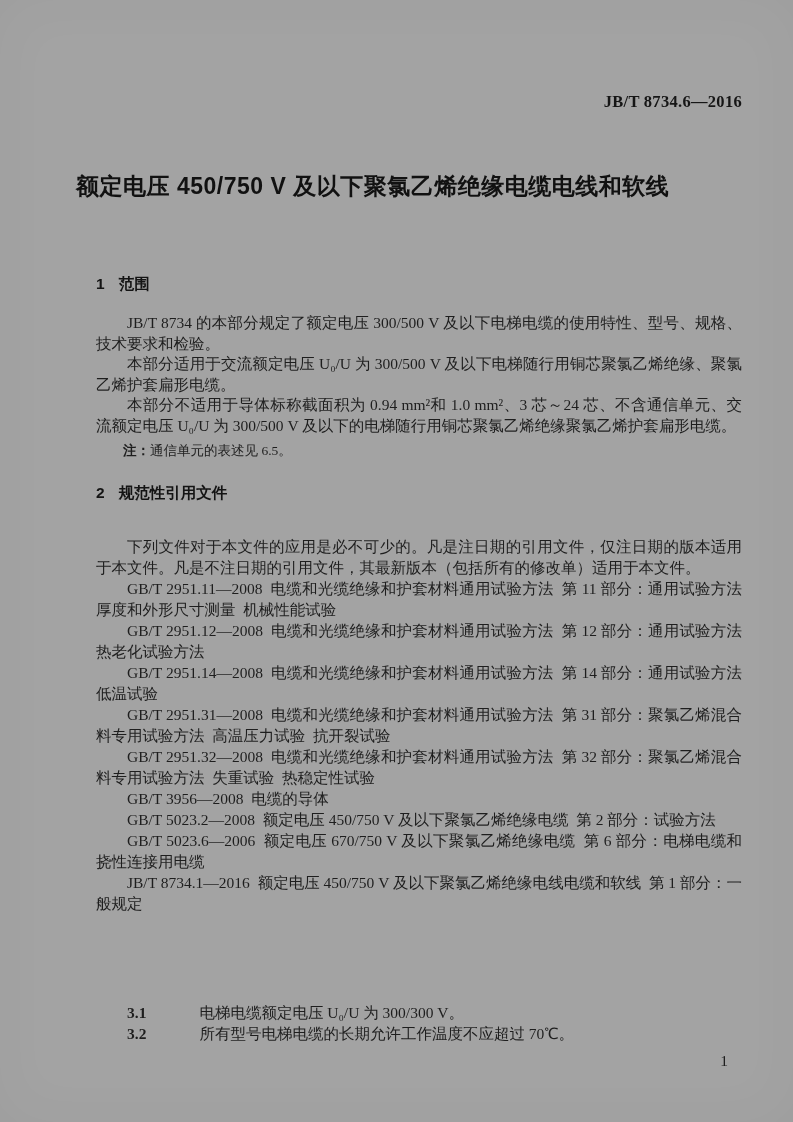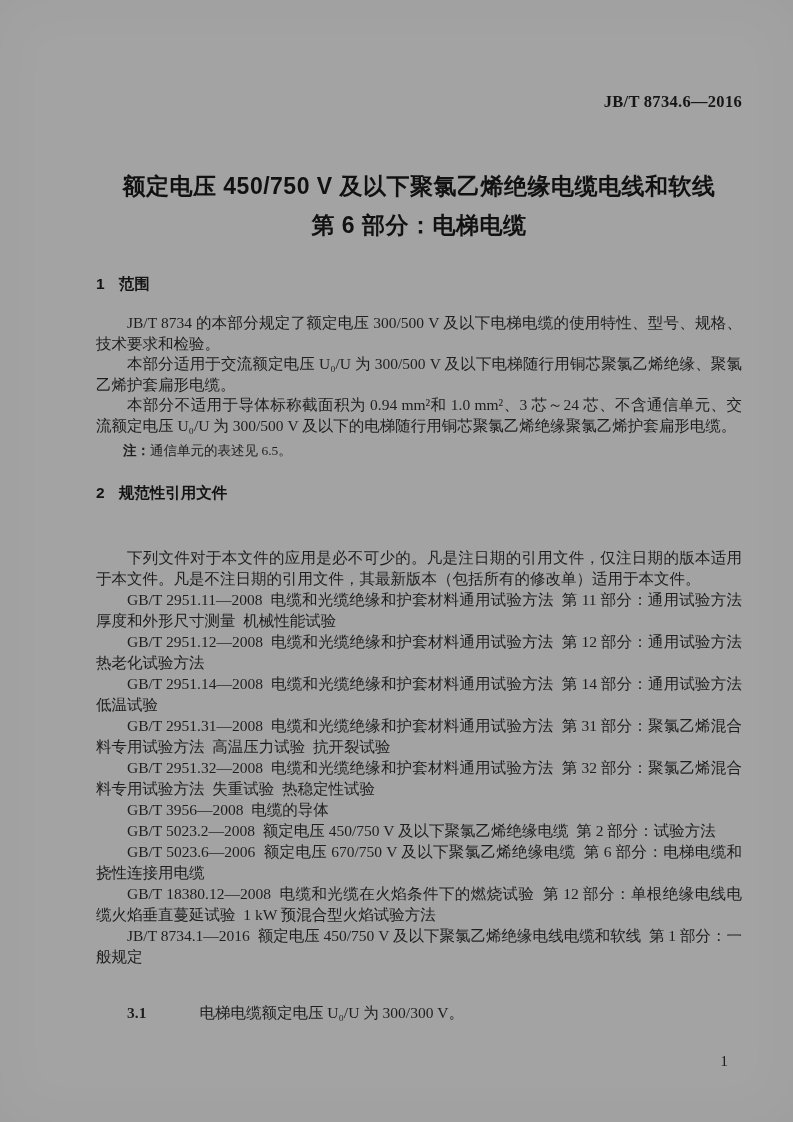--- a/index.html
+++ b/index.html
@@ -18,21 +18,20 @@
   }
   .doc-header {
     position: absolute; top: 92px; left: 96px; width: 646px;
     text-align: right;
     font-family: "Liberation Serif", serif;
     font-weight: bold; font-size: 16.5px; letter-spacing: 0.3px;
     color: #161616;
   }
   .doc-title {
     position: absolute; top: 167px; left: 76px; width: 686px;
-    text-align: center;
     font-family: "Liberation Sans", sans-serif;
     font-weight: bold; font-size: 23px; line-height: 39px;
     color: #111;
     letter-spacing: 0.5px;
   }
   .sec-heading {
     position: absolute; left: 96px; width: 646px;
     font-family: "Liberation Sans", sans-serif;
     font-weight: bold; font-size: 15.5px; line-height: 19px;
     color: #141414;
@@ -71,55 +70,57 @@
 </style>
 </head>
 <body>
 
 <div class="page">
 
   <div class="doc-header">JB/T 8734.6—2016</div>
 
   <div class="doc-title">
     <div>额定电压 450/750 V 及以下聚氯乙烯绝缘电缆电线和软线</div>
-    <div>第 6 部分：电梯电缆</div>
   </div>
 
   <div class="sec-heading" style="top:274px">
     <span class="sec-num">1</span><span>范围</span>
   </div>
 
   <div class="sec-body" style="top:313px">
     <p>JB/T 8734 的本部分规定了额定电压 300/500 V 及以下电梯电缆的使用特性、型号、规格、技术要求和检验。</p>
     <p>本部分适用于交流额定电压 U₀/U 为 300/500 V 及以下电梯随行用铜芯聚氯乙烯绝缘、聚氯乙烯护套扁形电缆。</p>
     <p>本部分不适用于导体标称截面积为 0.94 mm²和 1.0 mm²、3 芯～24 芯、不含通信单元、交流额定电压 U₀/U 为 300/500 V 及以下的电梯随行用铜芯聚氯乙烯绝缘聚氯乙烯护套扁形电缆。</p>
     <p class="note"><span class="note-label">注：</span><span>通信单元的表述见 6.5。</span></p>
   </div>
 
   <div class="sec-heading" style="top:483px">
     <span class="sec-num">2</span><span>规范性引用文件</span>
   </div>
 
-  <div class="sec-body" style="top:548px">
+  <div class="sec-body" style="top:537px">
     <p>下列文件对于本文件的应用是必不可少的。凡是注日期的引用文件，仅注日期的版本适用于本文件。凡是不注日期的引用文件，其最新版本（包括所有的修改单）适用于本文件。</p>
     <p class="ref">GB/T 2951.11—2008  电缆和光缆绝缘和护套材料通用试验方法  第 11 部分：通用试验方法  厚度和外形尺寸测量  机械性能试验</p>
     <p class="ref">GB/T 2951.12—2008  电缆和光缆绝缘和护套材料通用试验方法  第 12 部分：通用试验方法  热老化试验方法</p>
     <p class="ref">GB/T 2951.14—2008  电缆和光缆绝缘和护套材料通用试验方法  第 14 部分：通用试验方法  低温试验</p>
     <p class="ref">GB/T 2951.31—2008  电缆和光缆绝缘和护套材料通用试验方法  第 31 部分：聚氯乙烯混合料专用试验方法  高温压力试验  抗开裂试验</p>
     <p class="ref">GB/T 2951.32—2008  电缆和光缆绝缘和护套材料通用试验方法  第 32 部分：聚氯乙烯混合料专用试验方法  失重试验  热稳定性试验</p>
     <p class="ref">GB/T 3956—2008  电缆的导体</p>
     <p class="ref">GB/T 5023.2—2008  额定电压 450/750 V 及以下聚氯乙烯绝缘电缆  第 2 部分：试验方法</p>
     <p class="ref">GB/T 5023.6—2006  额定电压 670/750 V 及以下聚氯乙烯绝缘电缆  第 6 部分：电梯电缆和挠性连接用电缆</p>
-    <p class="ref">GB/T 18380.12—2008  电缆和光缆在火焰条件下的燃烧试验  第 12 部分：单根绝缘电线电缆火焰垂直蔓延试验  1 kW 预混合型火焰试验方法</p>
     <p class="ref">JB/T 8734.1—2016  额定电压 450/750 V 及以下聚氯乙烯绝缘电线电缆和软线  第 1 部分：一般规定</p>
   </div>
 
 
   <div class="sec-body" style="top:1003px">
     <p class="clause">
       <span class="clause-num">3.1</span>
       <span class="clause-text">电梯电缆额定电压 U₀/U 为 300/300 V。</span>
     </p>
+    <p class="clause">
+      <span class="clause-num">3.2</span>
+      <span class="clause-text">所有型号电梯电缆的长期允许工作温度不应超过 70℃。</span>
+    </p>
   </div>
 
   <div class="page-number">1</div>
 
 </div>
 
 </body></html>

